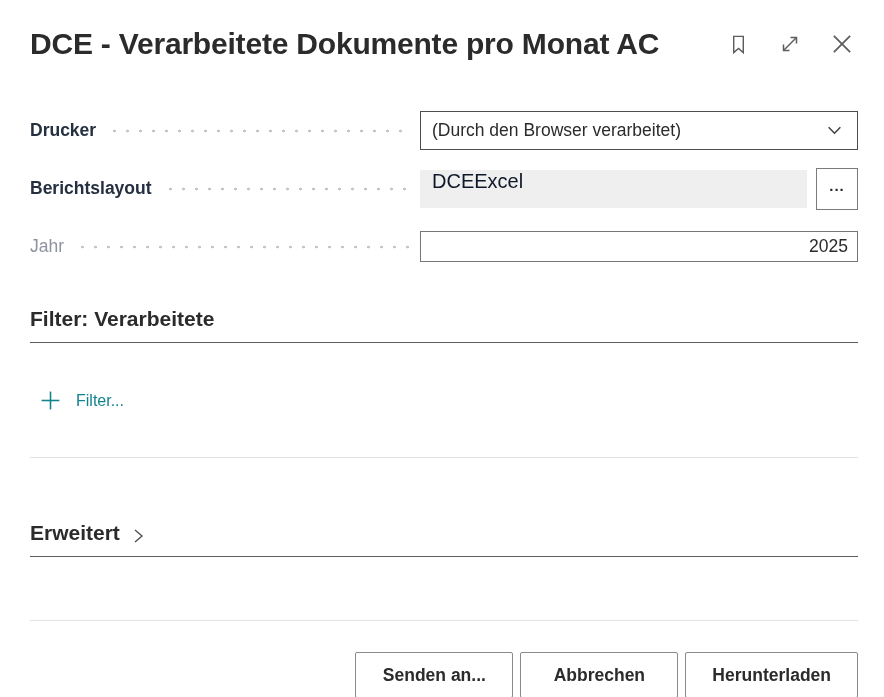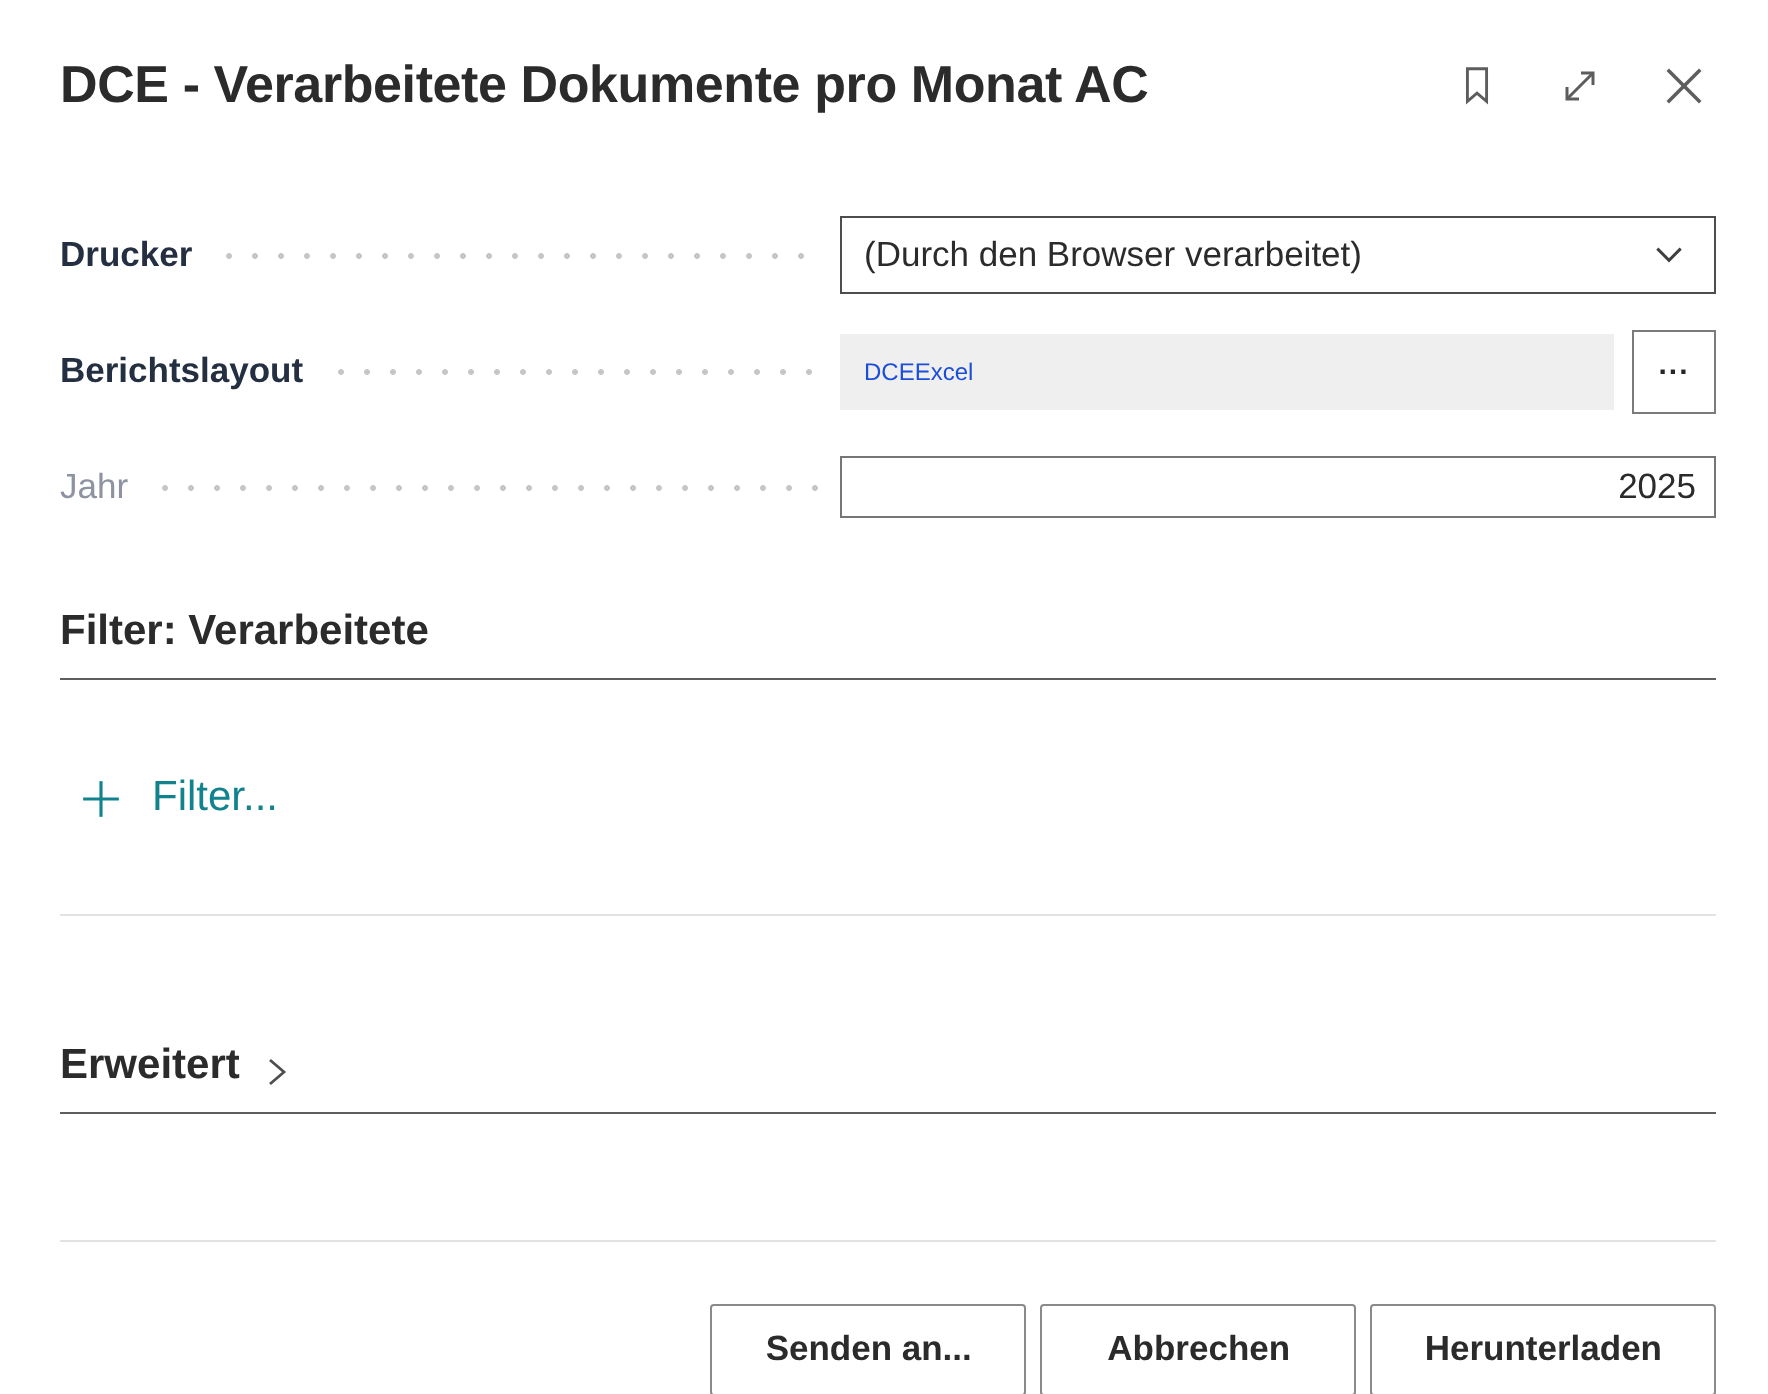--- a/index.html
+++ b/index.html
@@ -12,21 +12,21 @@
   .dialog { padding: 0 26px 0 30px; width: 884px; }
 
   
   .dlg-header {
     margin-top: 27px;
     display: flex;
     align-items: center;
     justify-content: space-between;
   }
   .dlg-title {
-    font-size: 26px;
+    font-size: 30px;
     font-weight: 700;
     letter-spacing: -0.2px;
     color: #2b2b2b;
   }
   .hdr-icons { display: flex; align-items: center; gap: 24px; padding-right: 2px; }
   .icon-btn {
     width: 28px; height: 28px;
     display: flex; align-items: center; justify-content: center;
     background: transparent; border: none; cursor: pointer;
   }
@@ -55,23 +55,23 @@
     padding: 0 14px 0 11px;
     font-size: 17.5px; color: #2b2b2b;
     cursor: pointer;
   }
   .select-box svg { stroke: #3f3f3f; fill: none; stroke-width: 1.4; flex: none; }
 
   .layout-field { gap: 9px; }
   .value-box {
     flex: 1; height: 38px;
     background: #efefef;
-    display: flex; align-items: center;
+    display: flex; align-items: flex-start;
     padding: 0 12px;
-    font-size: 12px; color: #1d4ed8;
+    font-size: 20px; color: #0f172a;
   }
   .ellipsis-btn {
     width: 42px; height: 42px; flex: none;
     background: #ffffff;
     border: 1px solid #7b7b7b;
     font-size: 15px; font-weight: 700; letter-spacing: 1px;
     color: #262626;
     display: flex; align-items: center; justify-content: center;
     cursor: pointer;
     padding-bottom: 6px;
@@ -94,21 +94,21 @@
     padding-bottom: 11px;
     border-bottom: 1.5px solid #5e5e5e;
   }
   .filter-header { margin-top: 41px; }
   .advanced-header { margin-top: 63px; cursor: pointer; align-items: flex-end; }
   .advanced-header svg { stroke: #4f4f4f; fill: none; stroke-width: 1.4; margin-top: 3px; }
 
   .filter-link {
     margin-top: 47px;
     display: inline-flex; align-items: center; gap: 15px;
-    color: #12828e; font-size: 21px;
+    color: #12828e; font-size: 16px;
     cursor: pointer;
     padding-left: 10px;
   }
   .filter-link svg { stroke: #12828e; fill: none; stroke-width: 1.5; }
 
   .divider-light { border: none; border-top: 1px solid #e2e2e2; margin-top: 42px; }
   .footer-divider { margin-top: 63px; }
 
   
   .footer-bar {

